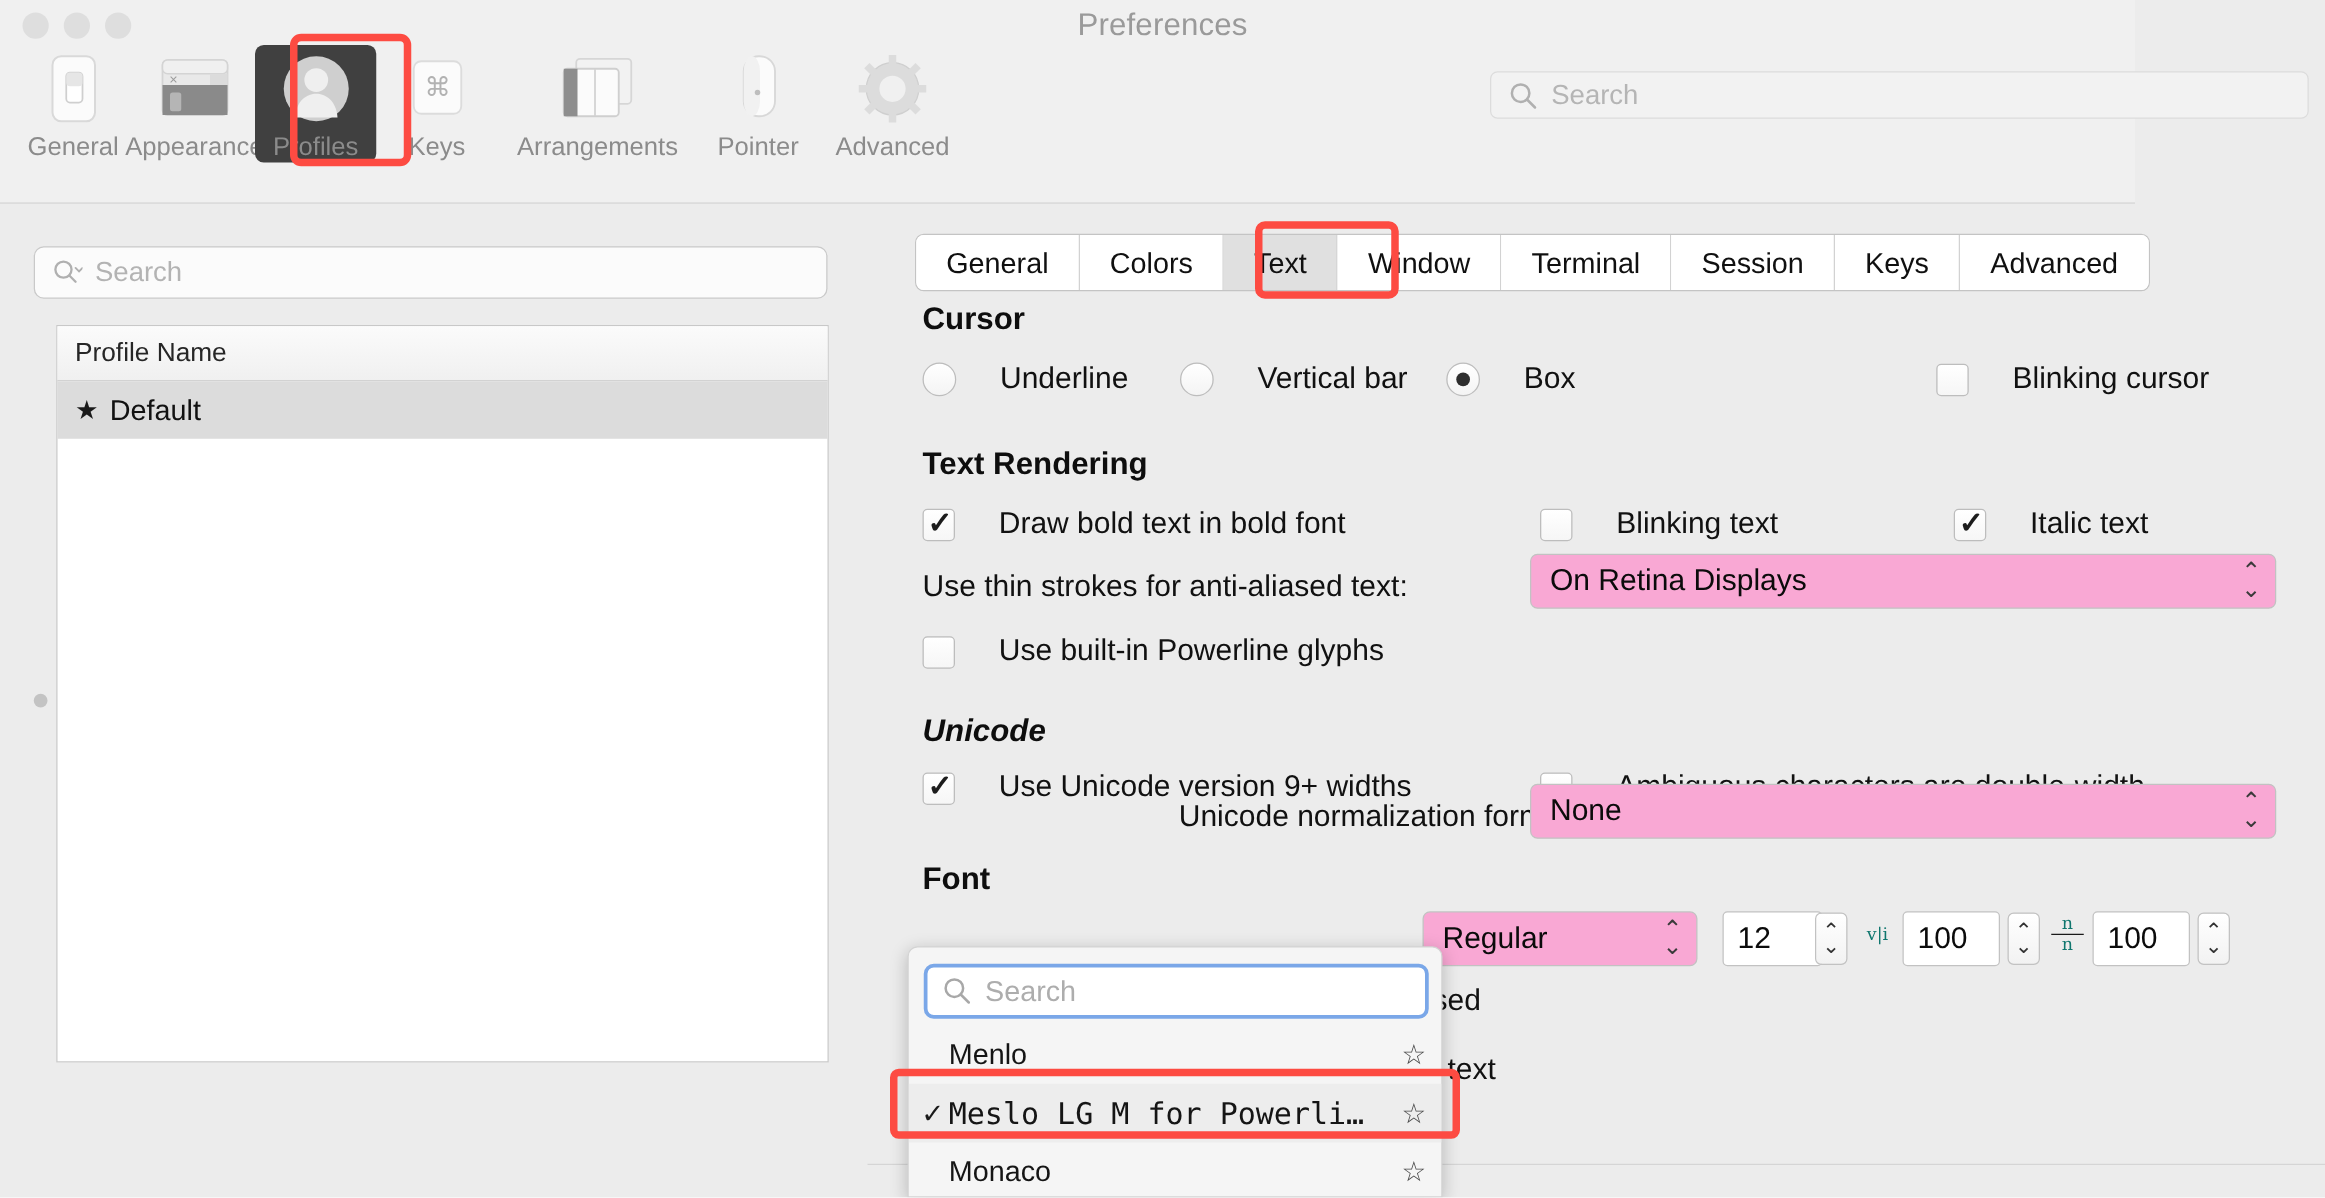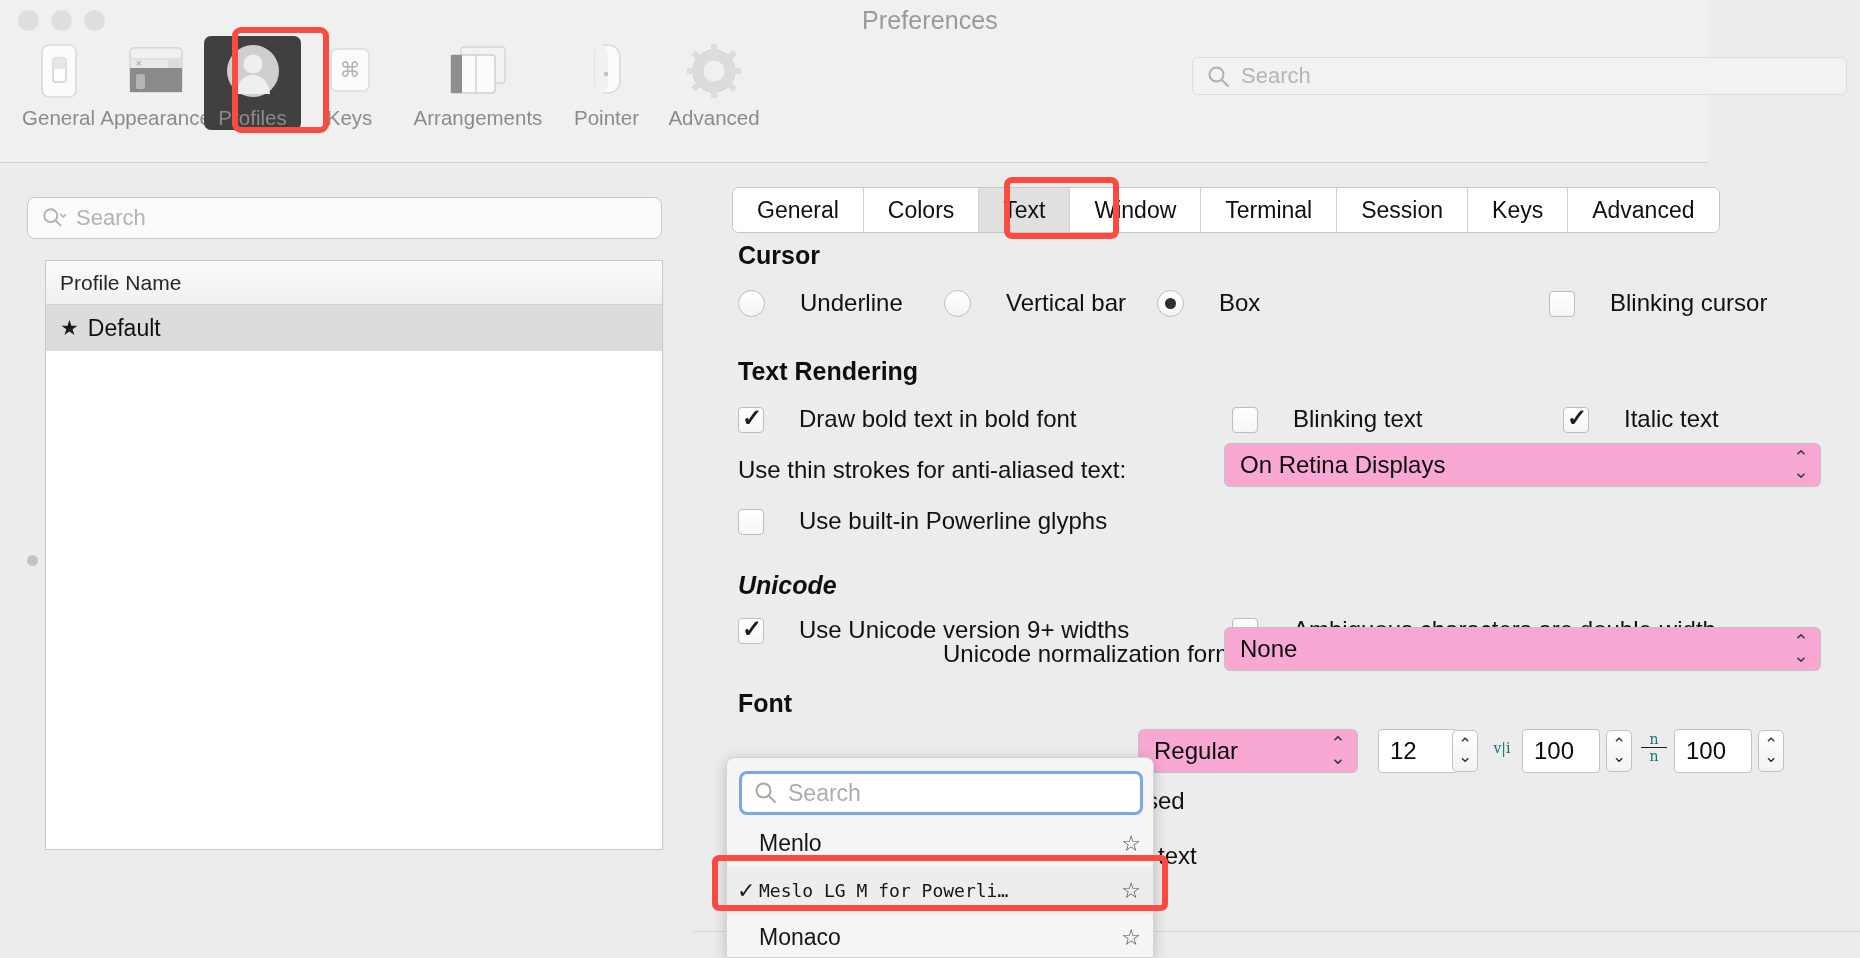--- a/index.html
+++ b/index.html
@@ -385,21 +385,21 @@
     position: relative;
   }
   .fp-item .chk {
     width: 22px;
     font-size: 22px;
     color: #1a1a1a;
     flex: none;
   }
   .fp-item .nm { flex: 1 1 auto; white-space: nowrap; overflow: hidden; }
   .fp-item .star { font-size: 22px; color: #4a4a4a; flex: none; }
-  .fp-item.mono .nm { font-family: "DejaVu Sans Mono", monospace; font-size: 18px; }
+  .fp-item.mono .nm { font-family: "DejaVu Sans Mono", monospace; font-size: 24px; }
 
   .fp-highlight {
     position: absolute;
     left: 712px; top: 855px;
     width: 456px; height: 56px;
     border: 6px solid #fd4b42;
     border-radius: 7px;
     box-sizing: border-box;
     pointer-events: none;
     z-index: 40;

